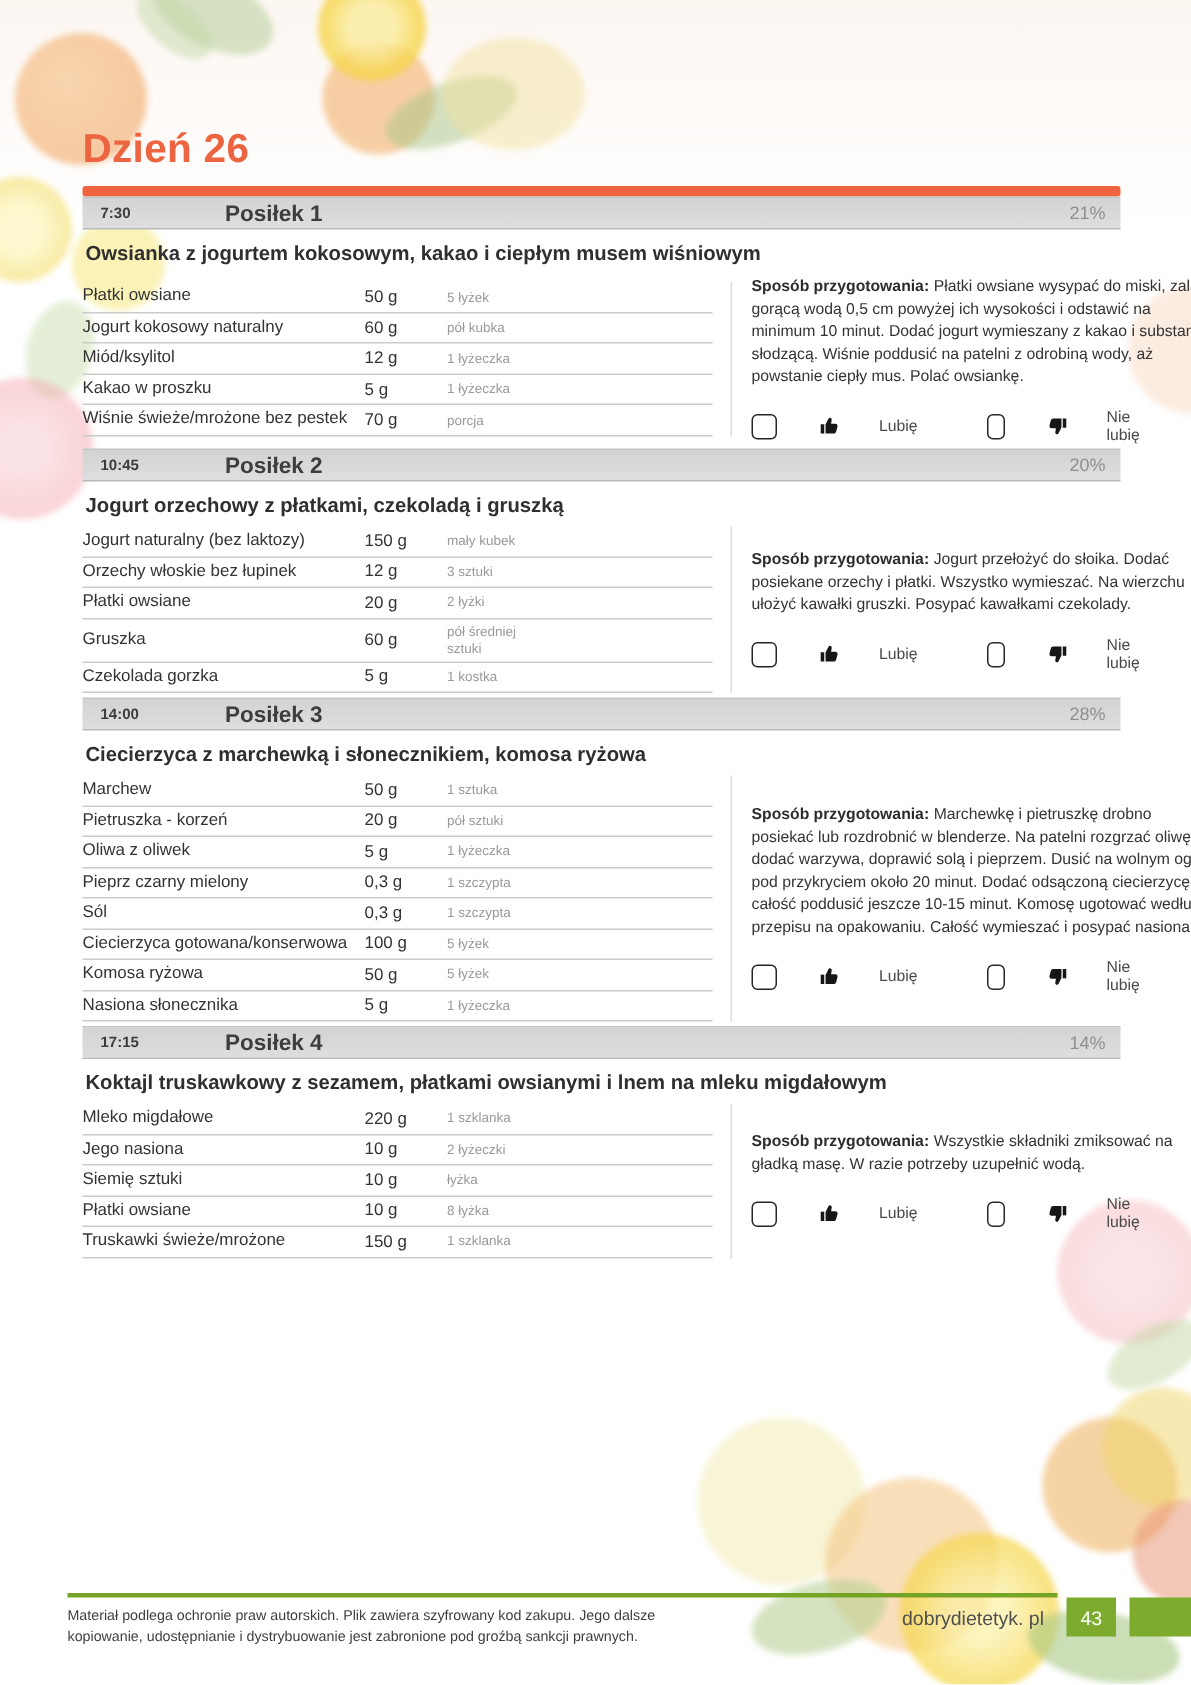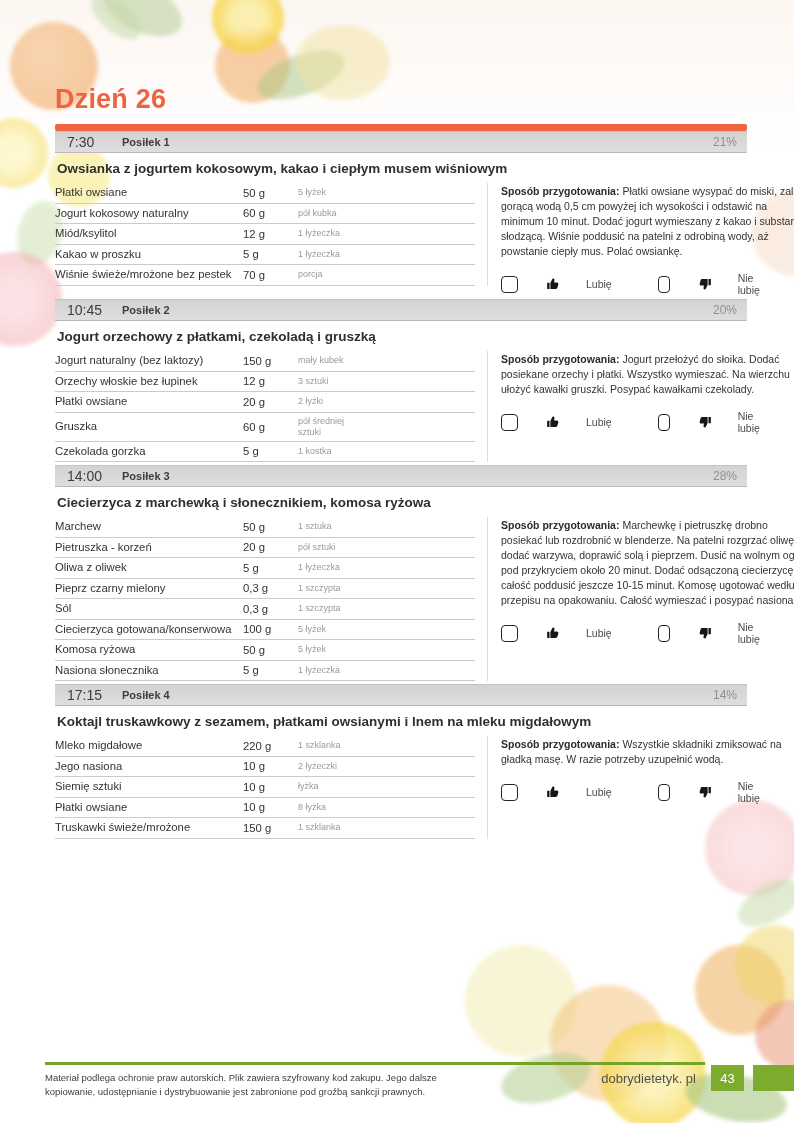--- a/index.html
+++ b/index.html
@@ -40,26 +40,26 @@
   .day-title { font-size:27px; font-weight:700; color:#ec6540; letter-spacing:.2px; margin-bottom:9px; }
   .accent-rule { height:7px; background:#f0653f; border-radius:2px; }
 
   .logo { position:absolute; top:8px; right:18px; z-index:1; }
 
   .meal { margin-bottom:3px; }
   .meal-header { display:flex; align-items:center; height:22px;
                  background:linear-gradient(180deg,#d3d3d3,#dedede);
                  border-top:1px solid #c4c4c4; border-bottom:1px solid #b9b9b9;
                  padding:0 10px 0 12px; }
-  .meal-time { font-size:14px; font-weight:400; color:#3d3d3d; width:55px; }
-  .meal-name { font-size:11px; font-weight:700; color:#3d3d3d; }
+  .meal-time { font-size:10px; font-weight:700; color:#3d3d3d; width:55px; }
+  .meal-name { font-size:15px; font-weight:700; color:#3d3d3d;margin-left:28px; }
   .meal-pct { margin-left:auto; font-size:12px; color:#8f8f8f; }
   .meal-title { font-size:13.5px; font-weight:700; color:#2f2f2f; margin:8px 0 7px 2px; }
 
-  .meal-body { display:flex; align-items:flex-start; }
+  .meal-body { display:flex; align-items:center; }
   .ingredients { flex:0 0 433px; padding-right:12px; border-right:1px solid #dcdcdc; }
   .ing-row { display:flex; align-items:center; border-bottom:1px solid #cbcbcb; padding:3px 0; min-height:13px; }
   .ing-name { flex:0 0 188px; font-size:11.3px; color:#333; line-height:13.5px; padding-right:4px; }
   .ing-amt  { flex:0 0 55px; font-size:11.3px; color:#333; }
   .ing-measure { flex:0 0 64px; font-size:9px; color:#9a9a9a; line-height:11px; }
 
   .prep { flex:1; padding-left:13px; padding-top:1px; }
   .prep-text { font-size:10.5px; line-height:15px; color:#333; }
   .prep-text strong { font-weight:700; color:#2c2c2c; }
   .prep-body { margin-left:3px; }

